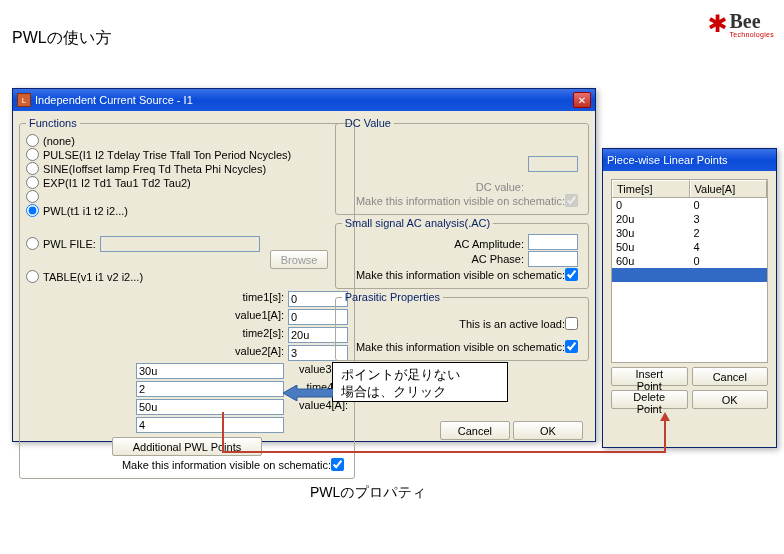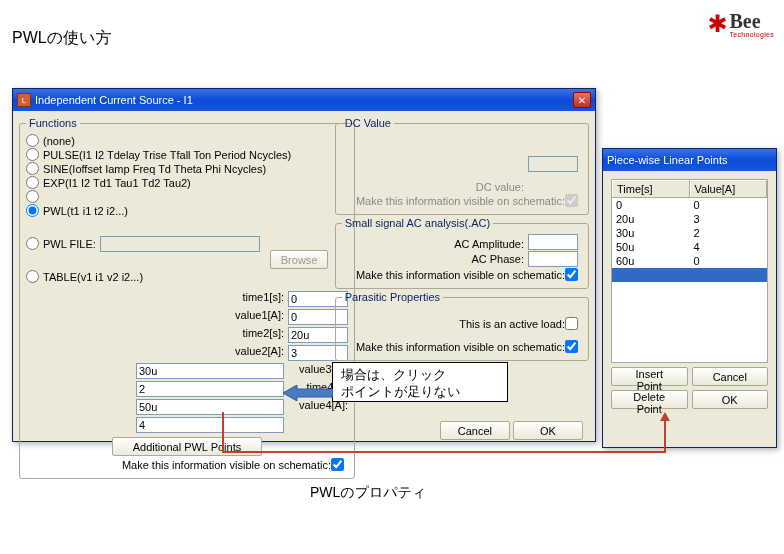--- a/index.html
+++ b/index.html
@@ -275,22 +275,22 @@
     <div style="display:grid; grid-template-columns:1fr 1fr; gap:4px; padding:0 4px;">
       <button class="btn">Insert Point</button>
       <button class="btn">Cancel</button>
       <button class="btn">Delete Point</button>
       <button class="btn">OK</button>
     </div>
   </div>
 </div>
 
 <div class="callout">
+  <div>ポイントが足りない</div>
   <div>場合は、クリック</div>
-  <div>ポイントが足りない</div>
 </div>
 
 <svg class="blue-arrow" viewBox="0 0 50 16">
   <polygon points="0,8 14,0 14,4 50,4 50,12 14,12 14,16" fill="#4a7abf" stroke="#2a5a9f"></polygon>
 </svg>
 
 <svg class="red-path" viewBox="0 0 460 66">
   <path d="M 8 0 L 8 40 L 450 40 L 450 6" fill="none" stroke="#c04030" stroke-width="2"></path>
   <polygon points="450,0 445,9 455,9" fill="#c04030"></polygon>
 </svg>

